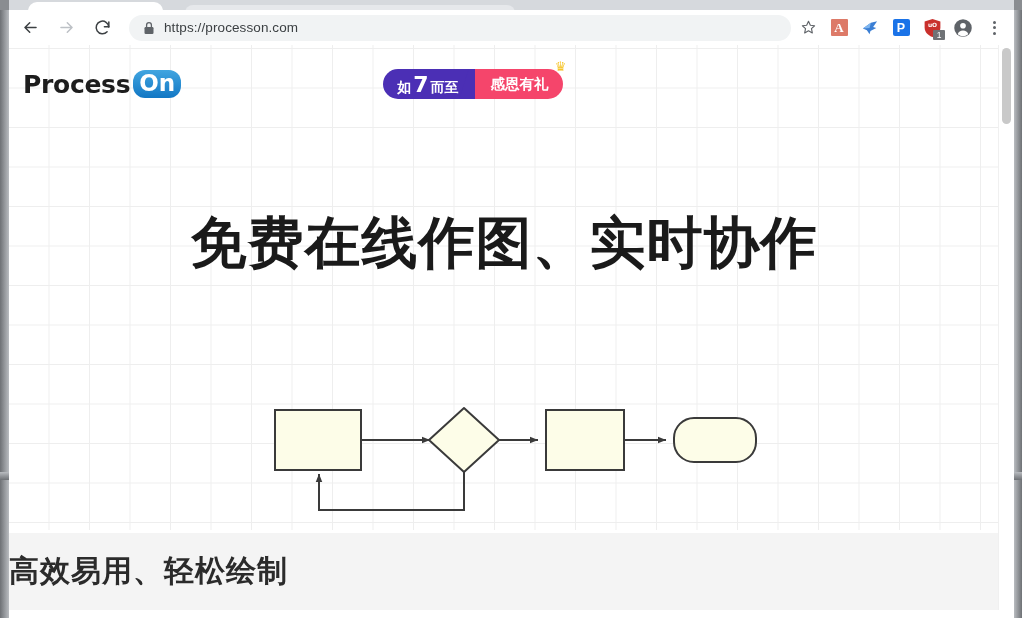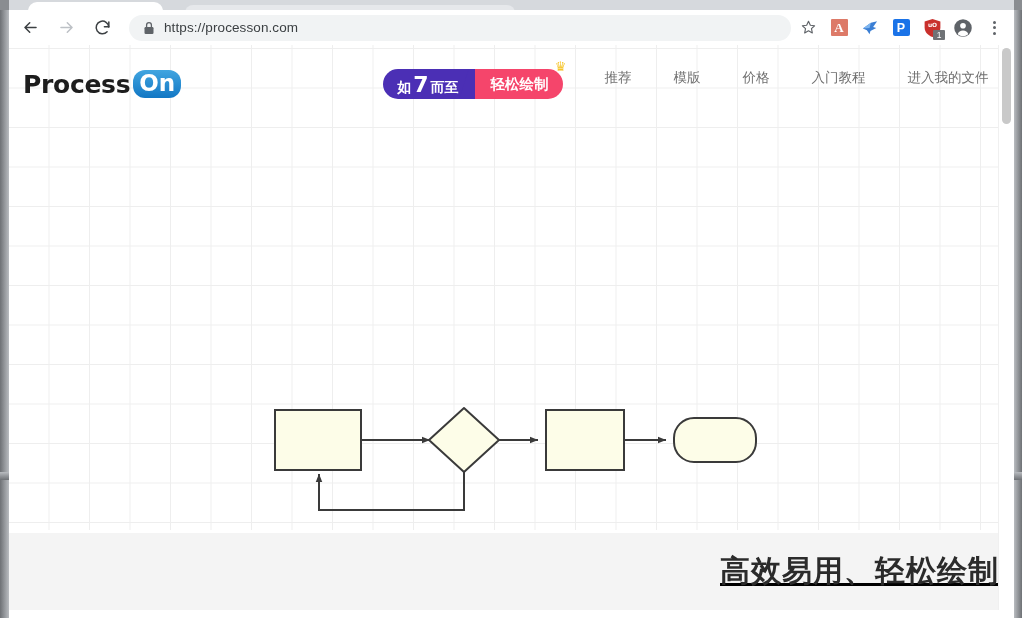--- a/index.html
+++ b/index.html
@@ -312,22 +312,21 @@
 
   
   .bottom-band {
     position: absolute;
     left: 0; top: 488px;
     width: 990px;
     height: 77px;
     background: #f4f4f4;
     display: flex;
     align-items: center;
-    justify-content: flex-end;
-    text-decoration: underline;
+    justify-content: flex-start;
   }
   .bottom-title {
     font-size: 30px;
     color: #2b2b2b;
     letter-spacing: 1px;
     font-family: "DejaVu Sans", sans-serif;
   }
 
   
   .page-scrollbar {
@@ -467,34 +466,28 @@
 
       <div class="promo">
         <div class="promo-left">
           <span class="promo-left-text">
             <span>如</span>
             <span class="promo-seven">7</span>
             <span>而至</span>
           </span>
         </div>
         <div class="promo-right">
-          <span>轻松绘制</span>
+          <span>感恩有礼</span>
           <span class="crown">♛</span>
         </div>
       </div>
 
-      <div class="site-nav">
-        <a class="nav-item">推荐</a>
-        <a class="nav-item">模版</a>
-        <a class="nav-item">价格</a>
-        <a class="nav-item">入门教程</a>
-        <a class="nav-item">进入我的文件</a>
-      </div>
-    </div>
-
+    </div>
+
+    <h1 class="hero-title">免费在线作图、实时协作</h1>
 
     <div class="flow">
       <svg width="990" height="140" viewBox="0 0 990 140">
         <defs>
           <marker id="arrowhead" markerWidth="9" markerHeight="8" refX="8.4" refY="4" orient="auto" markerUnits="userSpaceOnUse">
             <path d="M0,0.6 L8.6,4 L0,7.4 Z" fill="#3a3a3a"></path>
           </marker>
         </defs>
 
         <line x1="352" y1="50" x2="421" y2="50" stroke="#3a3a3a" stroke-width="2" marker-end="url(#arrowhead)"></line>

